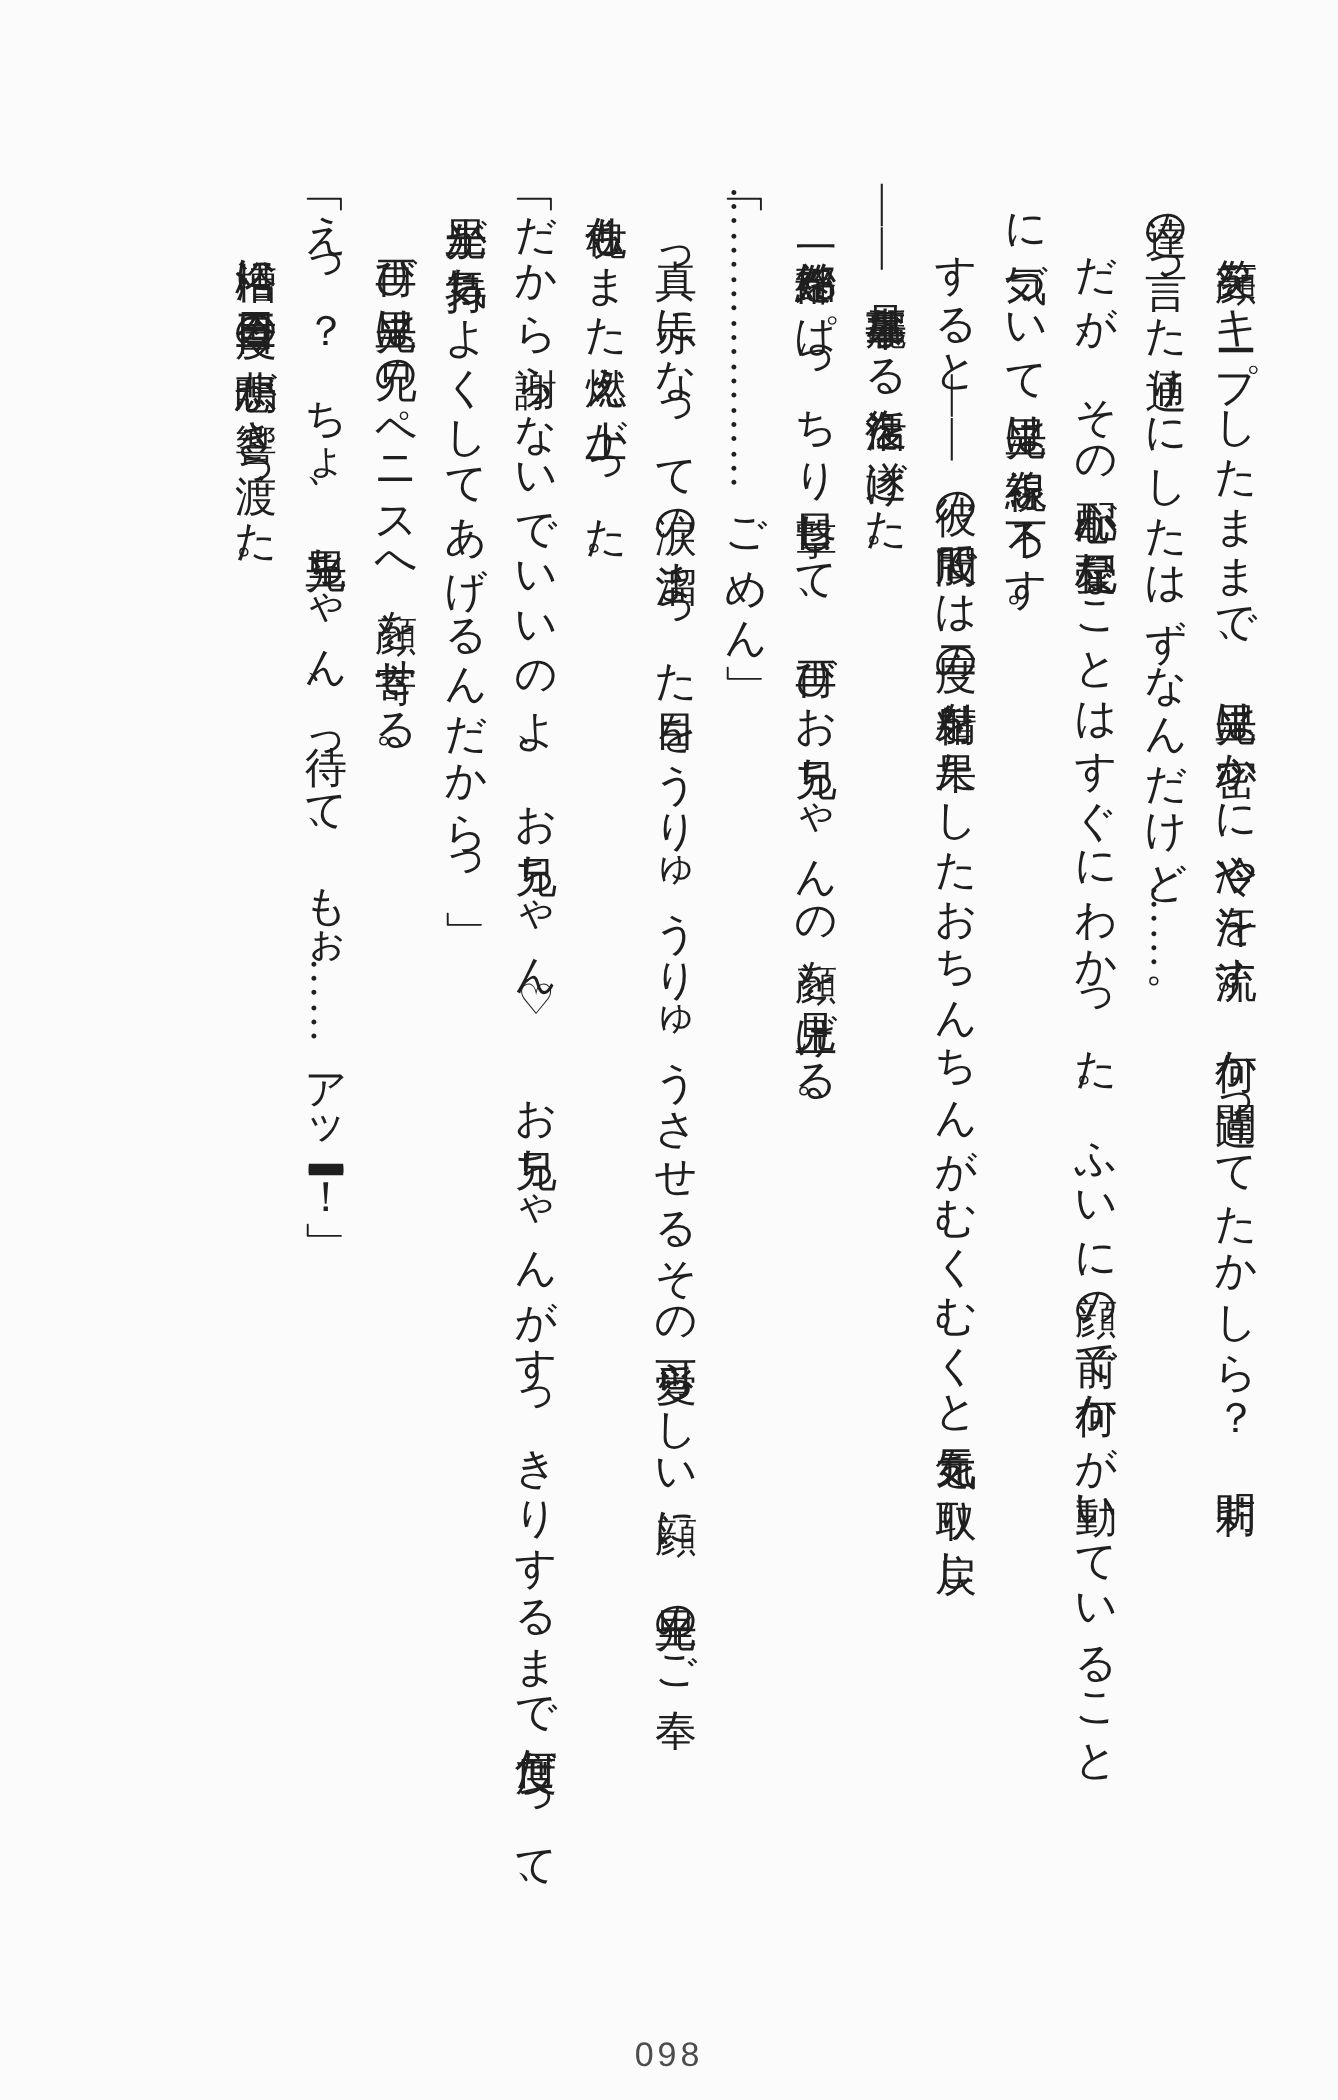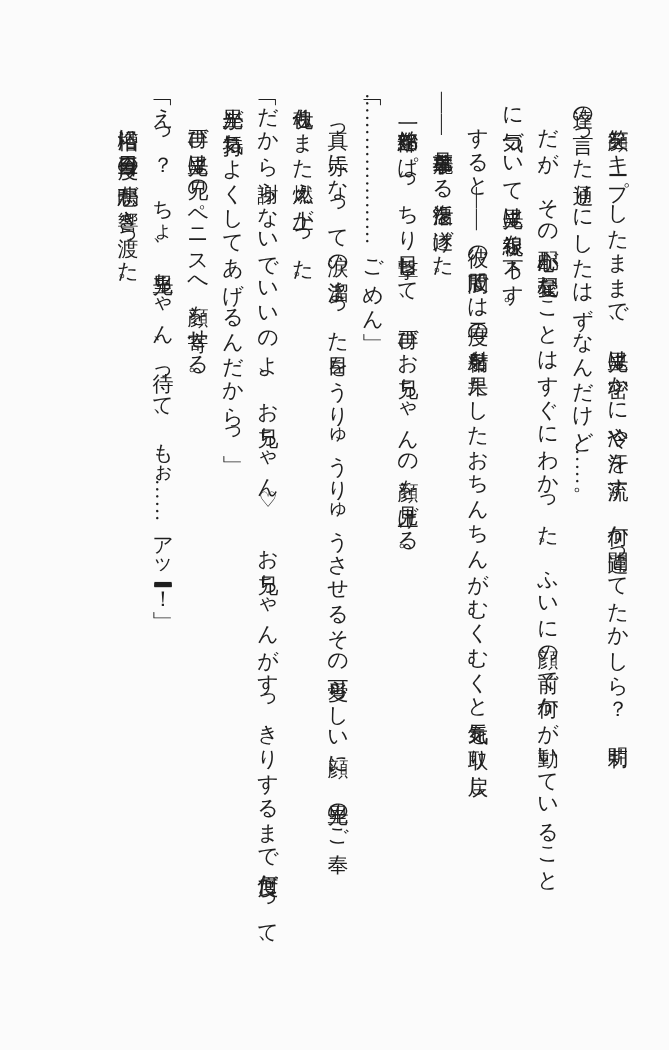--- a/index.html
+++ b/index.html
@@ -62,13 +62,14 @@
       <p class="para indent">だが、その心配が杞憂なことはすぐにわかった。ふいに顔の前で何かが動いていること<br>に気づいて光里は視線を下ろす。</p>
       <p class="para indent">すると――彼の股間では二度の射精を果たしたおちんちんがむくむくと元気を取り戻し<br>――見事華麗なる復活を遂げた。</p>
       <p class="para indent">一部始終をぱっちり目撃して、再びお兄ちゃんの顔を見上げる。</p>
       <p class="para">「…………………ごめん」</p>
       <p class="para indent">真っ赤になって涙の溜まった目をうりゅうりゅうさせるその可愛らしい顔に、光里のご奉<br>仕魂もまた燃え上がった。</p>
       <p class="para">「だから謝らないでいいのよ、お兄ちゃん♡　お兄ちゃんがすっきりするまで何度だって、<br>光里が気持ちよくしてあげるんだからっ」</p>
       <p class="para indent">再び光里は兄のペニスへ顔を寄せる。</p>
       <p class="para">「えっ？　ちょ、光里ちゃん、待って、もぉ……アッーーーーー！」</p>
       <p class="para indent">浴槽に今日三度目の悲鳴が響き渡った。</p>
     </main>
+  <footer class="page-number">098</footer>
 </div>
 
 </body></html>

